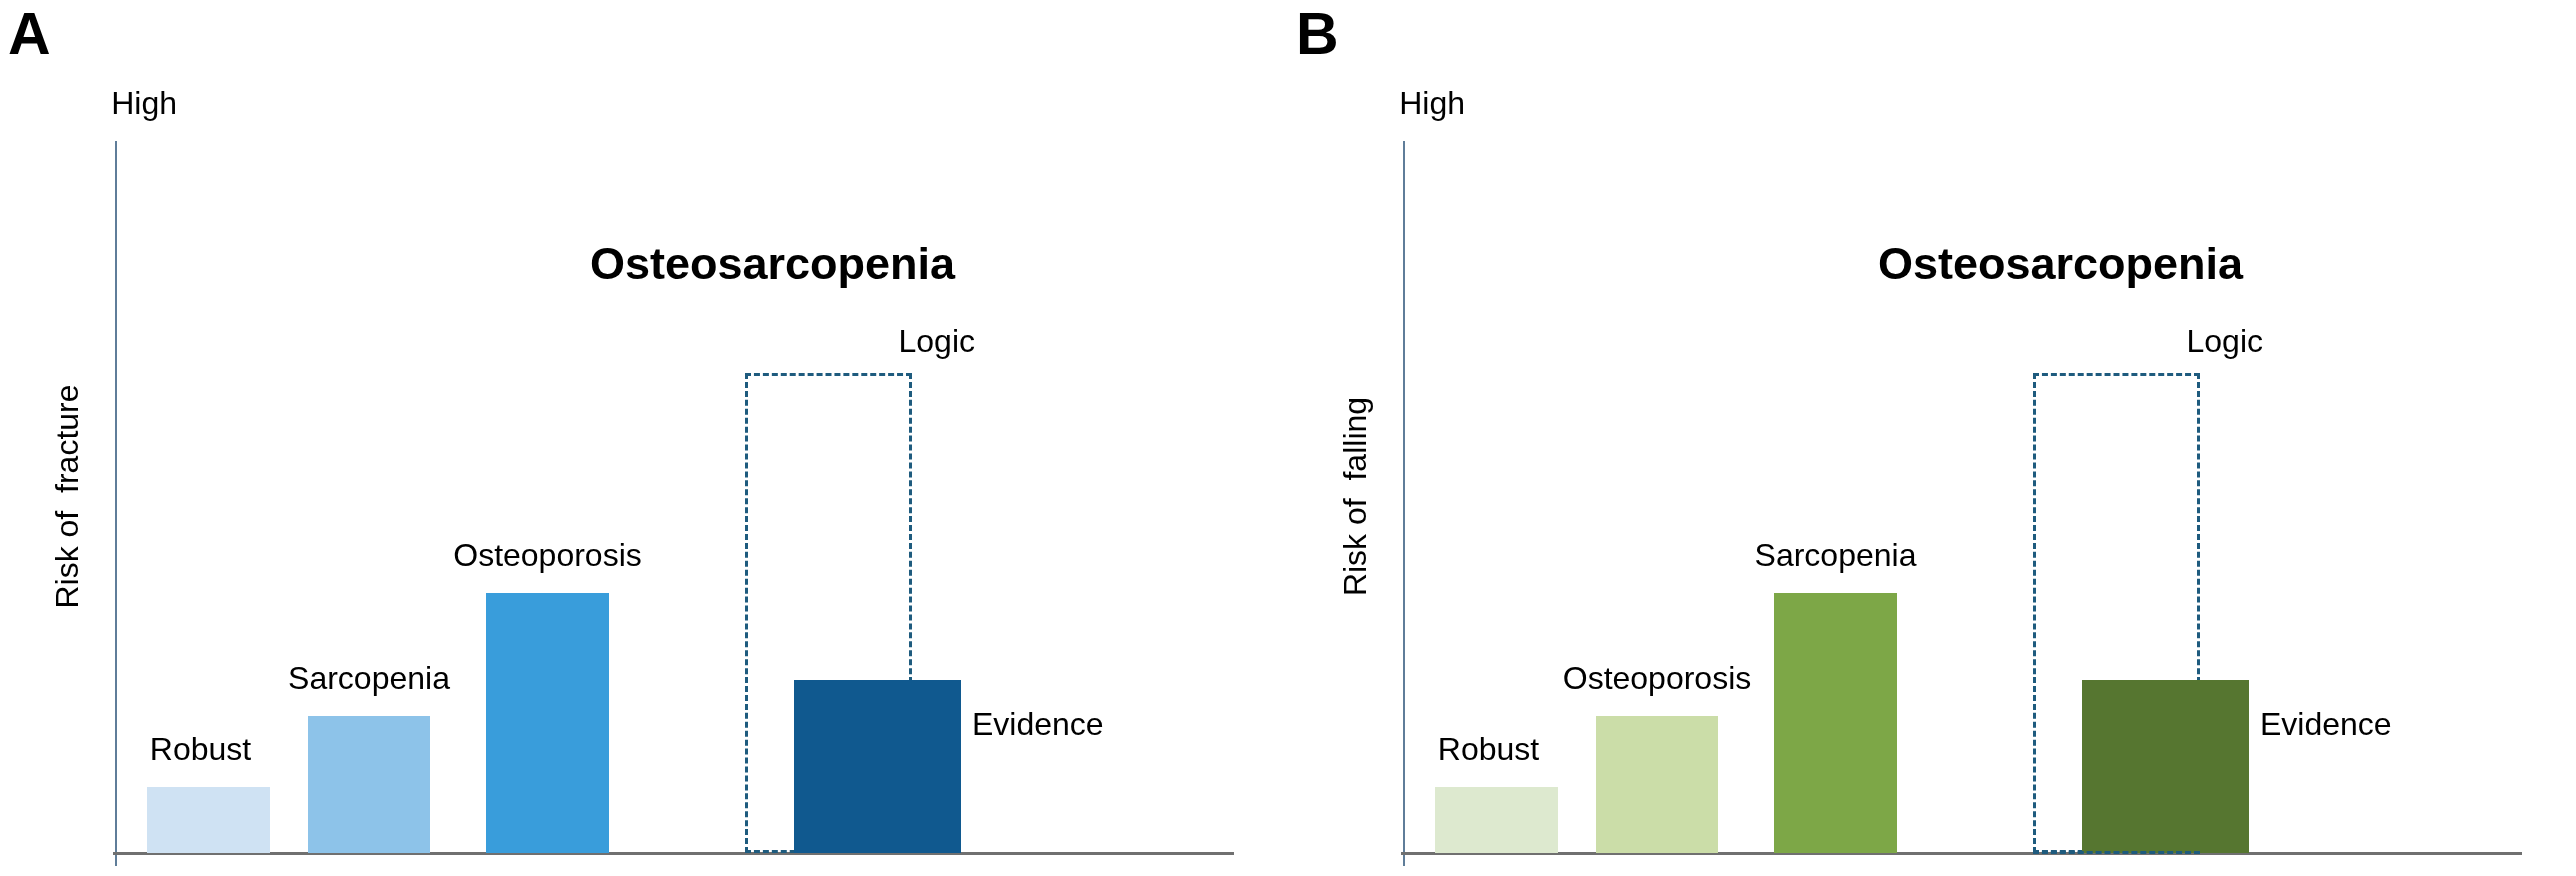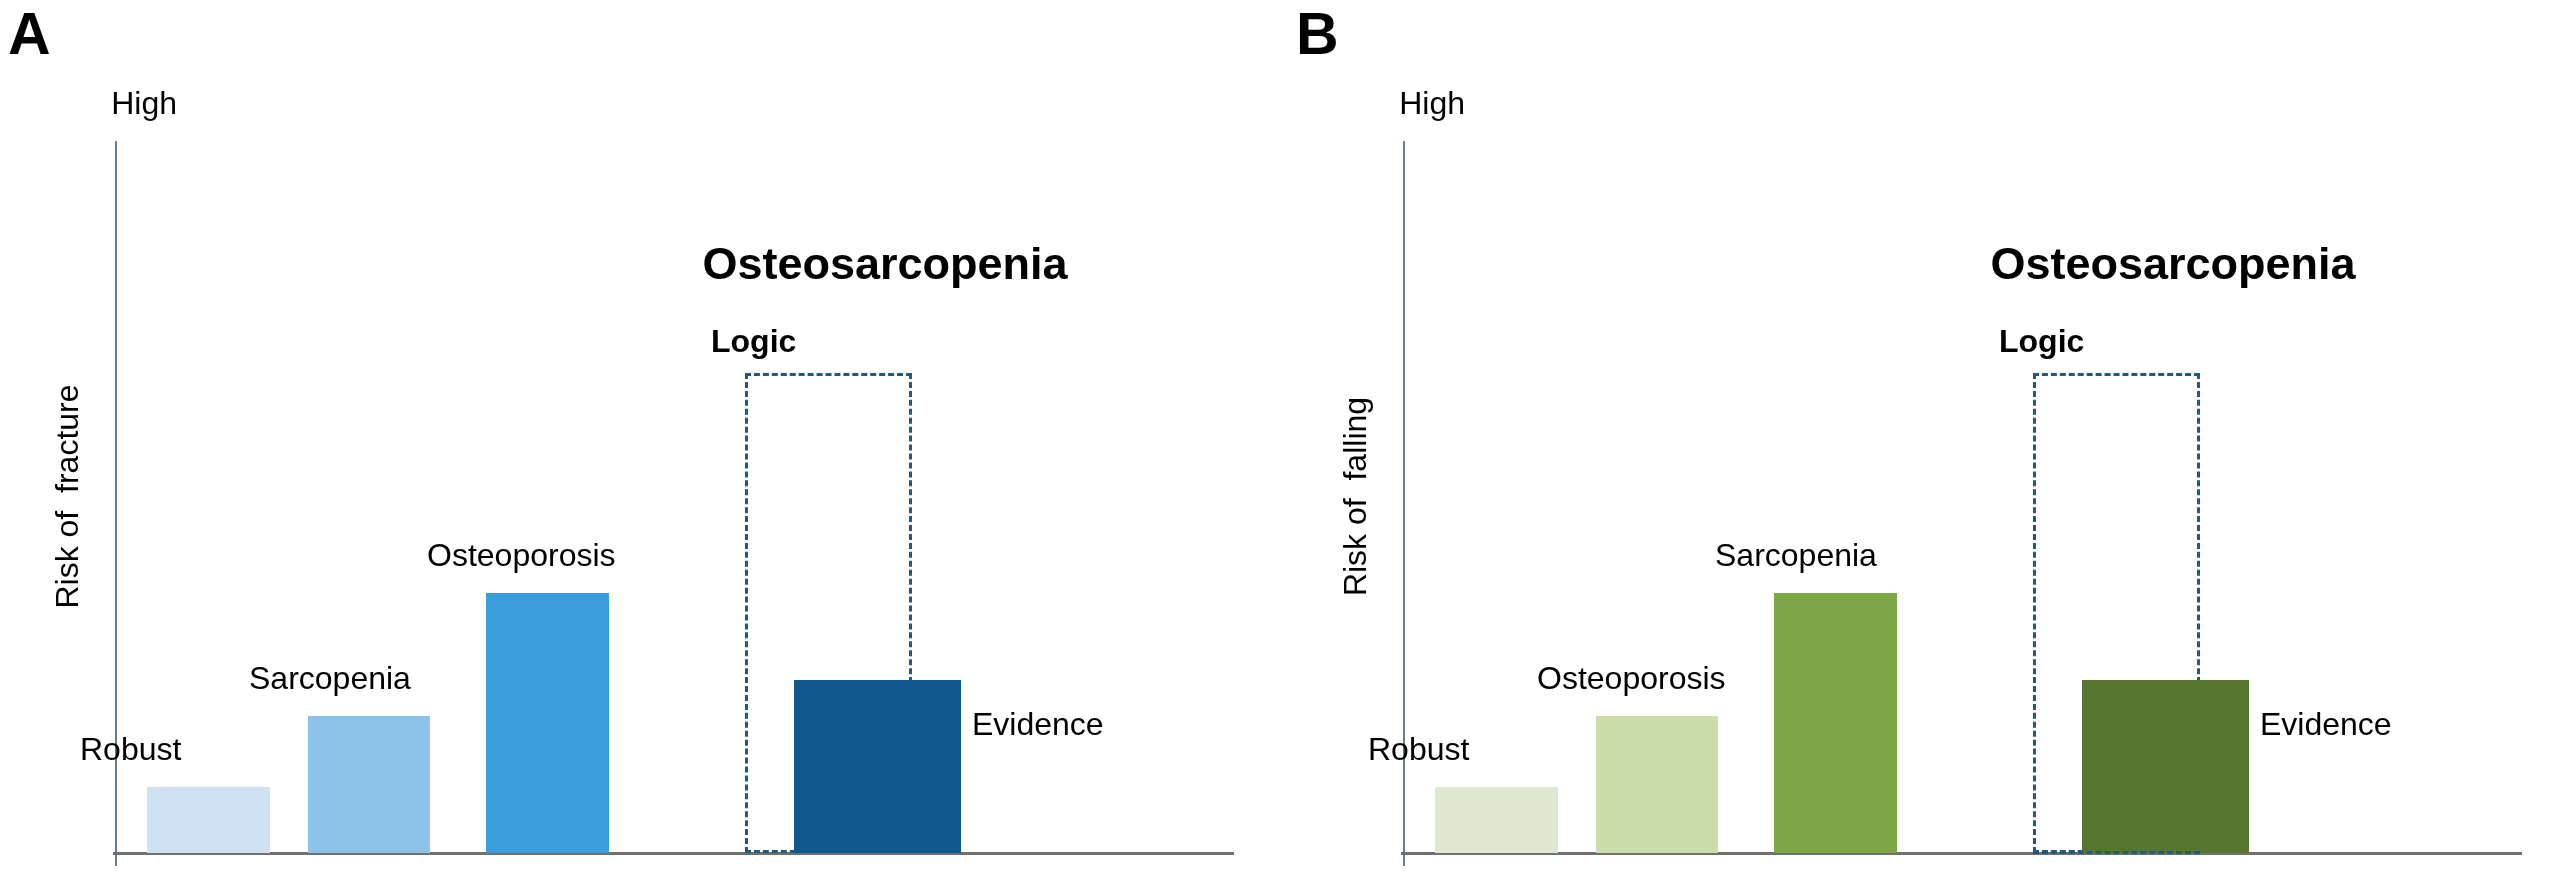--- a/index.html
+++ b/index.html
@@ -30,37 +30,37 @@
     width: 1121px; height: 3px; background: #707070;
   }
   .y-label {
     position: absolute; left: -148px; top: 477px;
     width: 433px; height: 39px;
     transform: rotate(-90deg);
     text-align: center; font-size: 32px; white-space: pre;
   }
   .chart-title {
     position: absolute; left: 590px; top: 238px; width: 590px;
-    text-align: center; font-size: 45px; font-weight: bold;
+    text-align: left; font-size: 45px; font-weight: bold;
   }
   .logic-label {
-    position: absolute; left: 711px; top: 323px; width: 295px;
-    text-align: left; font-size: 32px; font-weight: bold;
+    position: absolute; left: 680px; top: 323px; width: 295px;
+    text-align: right; font-size: 32px;
   }
   .evidence-label {
     position: absolute; left: 972px; top: 706px;
     font-size: 32px;
   }
   .bar { position: absolute; bottom: 22.6px; z-index: 2; }
   .bar1 { left: 147px; width: 123px; }
   .bar2 { left: 308px; width: 122px; }
   .bar3 { left: 486px; width: 123px; }
   .bar4 { left: 794px; width: 167px; }
   .bar-label {
-    position: absolute; font-size: 32px; z-index: 4;
+    position: absolute; text-align: center; font-size: 32px; z-index: 4;
   }
   .blabel1 { left: 80px;  width: 241px; top: 731px; }
   .blabel2 { left: 249px; width: 240px; top: 660px; }
   .blabel3 { left: 427px; width: 241px; top: 537px; }
   .logic-box {
     position: absolute; left: 745px; width: 167px; bottom: 22.6px;
     border: 3px dashed #1e5b7e; background: transparent; z-index: 1;
   }
   .logic-bottom-overlay {
     position: absolute; left: 745px; width: 167px; top: 851px;

